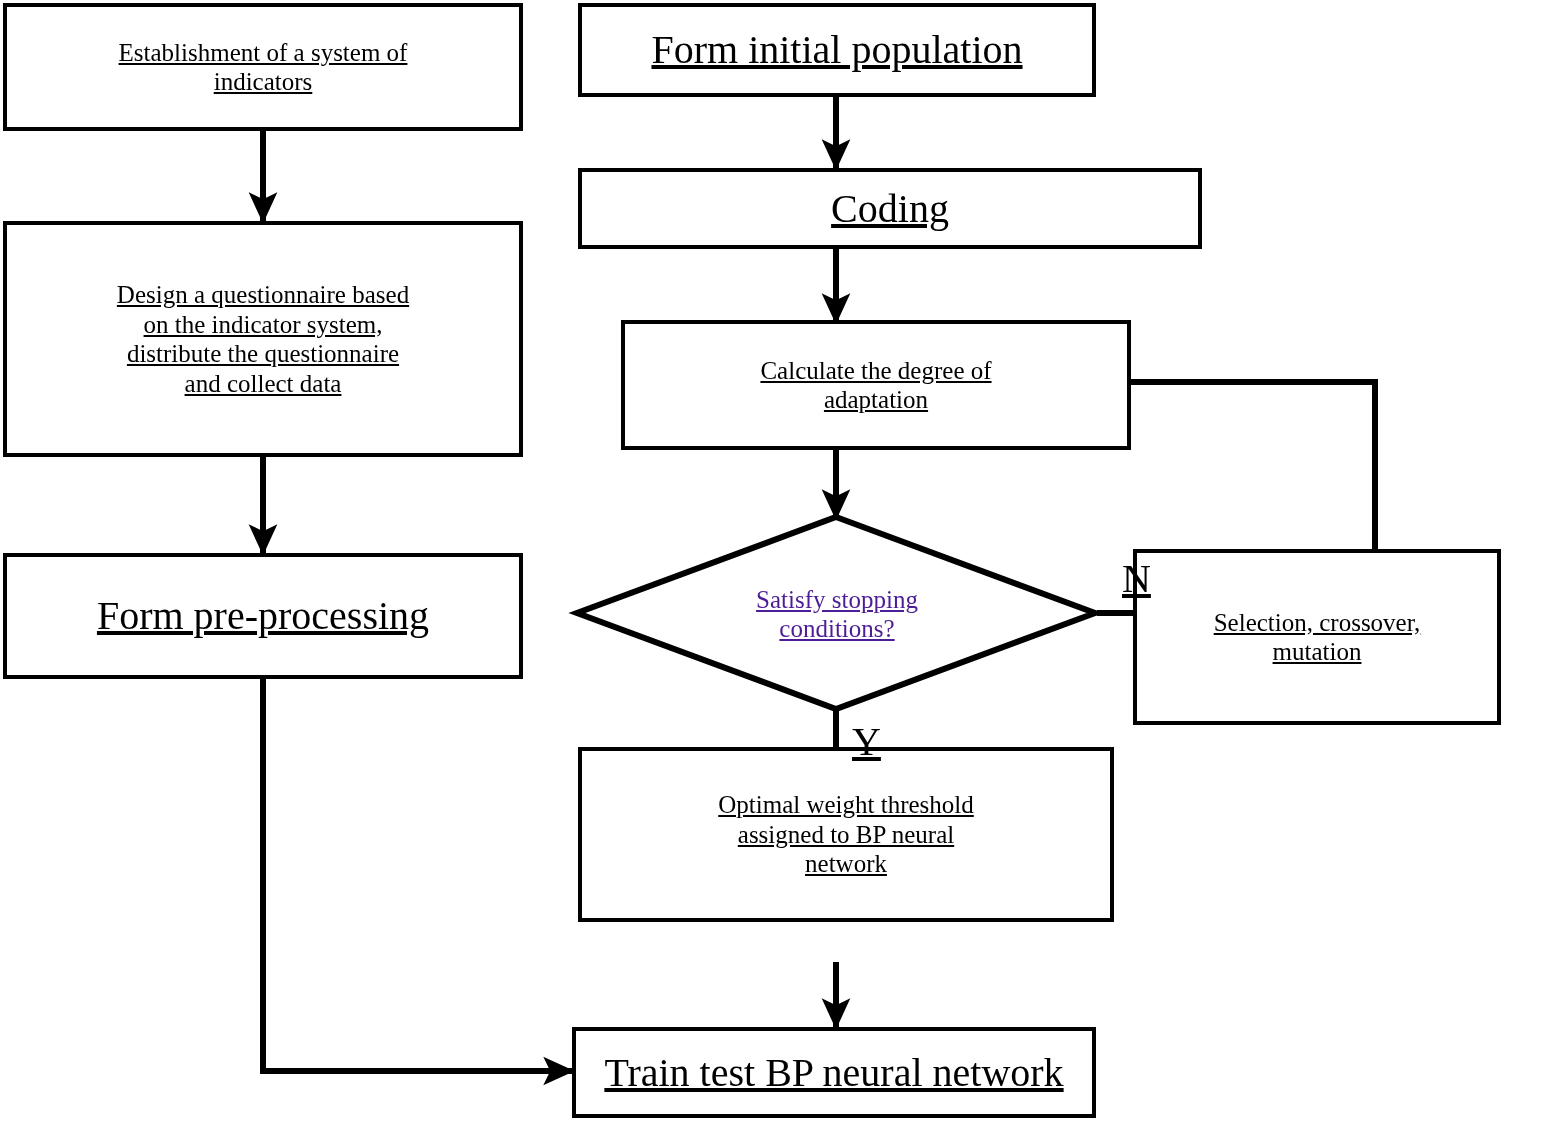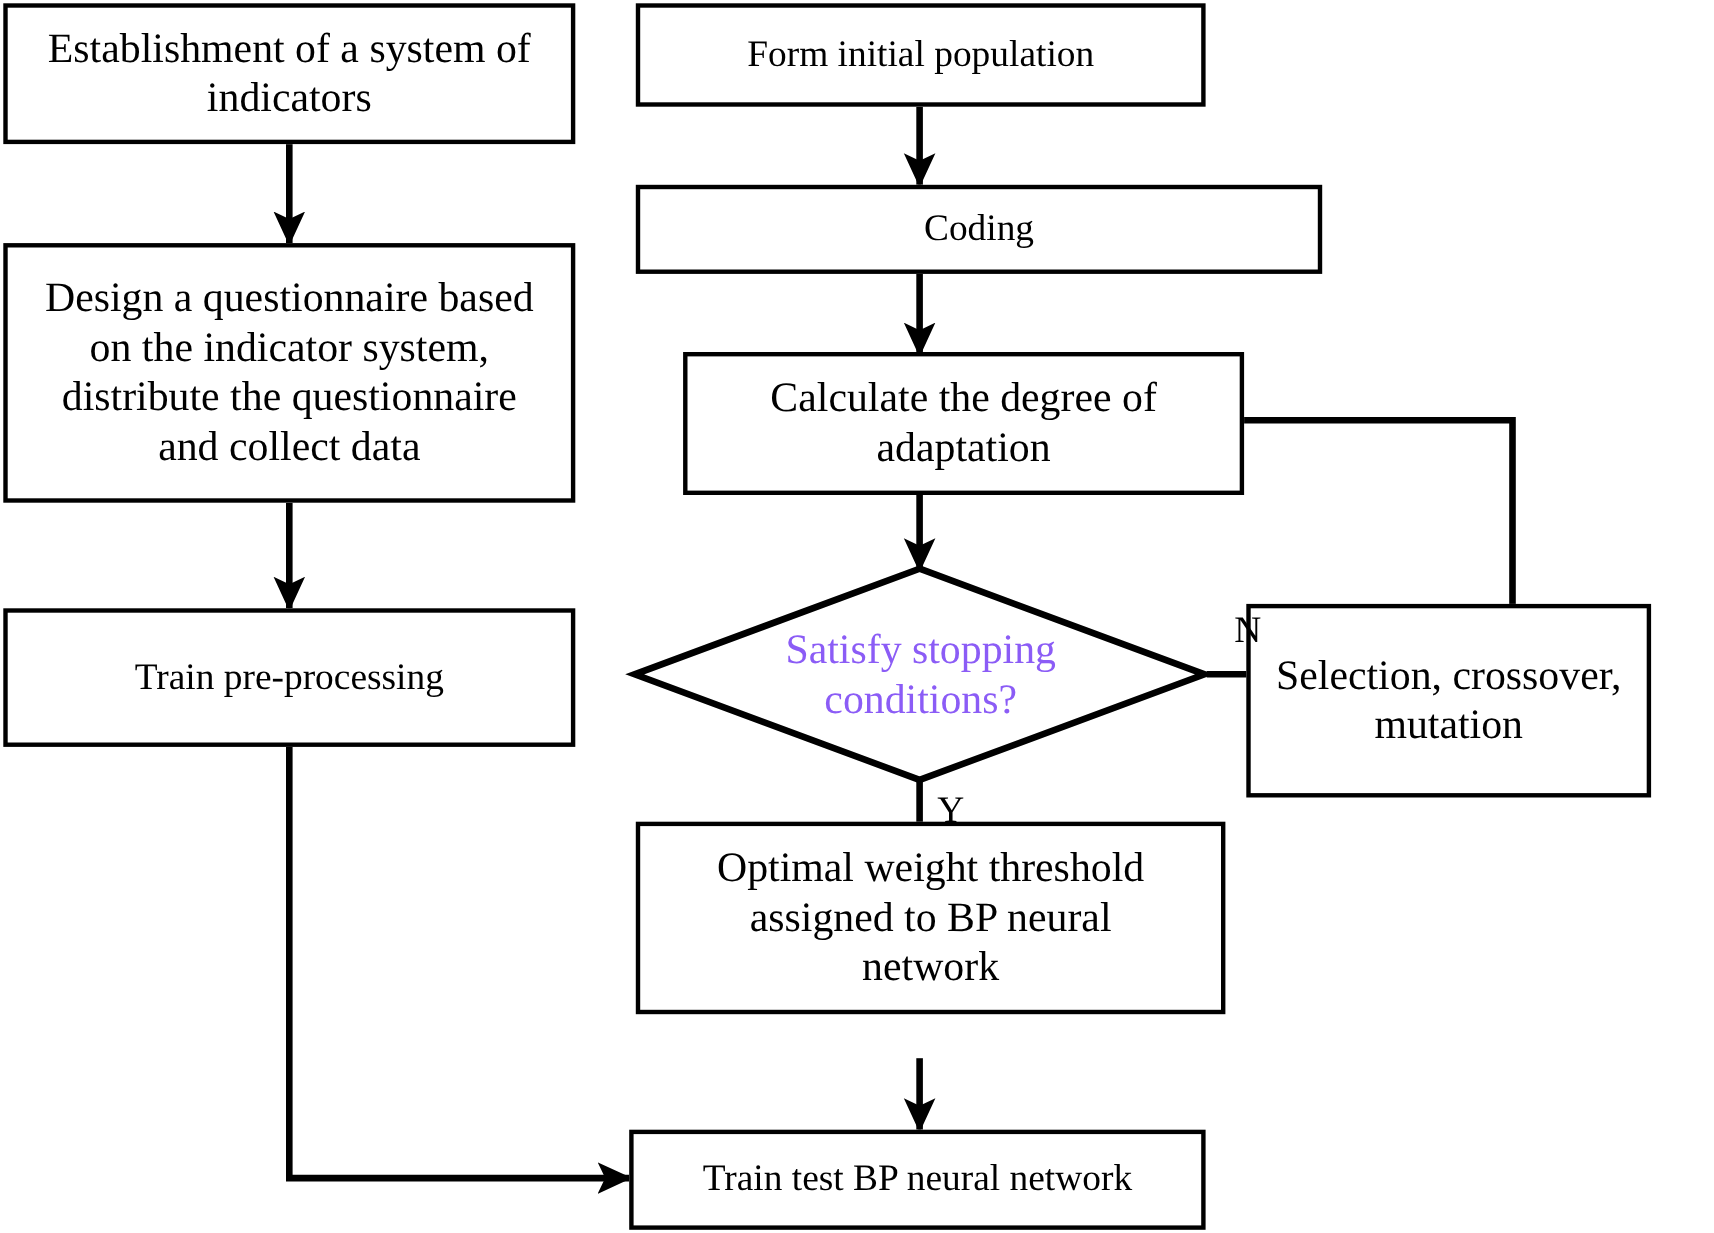--- a/index.html
+++ b/index.html
@@ -50,32 +50,32 @@
   .decision .dlabel {
     position: absolute;
     left: 0;
     top: 0;
     width: 100%;
     height: 100%;
     display: flex;
     align-items: center;
     justify-content: center;
     text-align: center;
-    color: #8b5cf6;
+    color: #4c1d95;
     line-height: 1.18;
     white-space: pre-line;
   }
   .edge-label {
     position: absolute;
     color: #000000;
     z-index: 3;
     white-space: pre;
   }
-  .fs-38 { font-size: 38px; }
-  .fs-40 { font-size: 34px; }
+  .fs-38 { font-size: 25px; text-decoration: underline; }
+  .fs-40 { font-size: 40px; text-decoration: underline; }
 </style>
 </head>
 <body>
 
 <div id="canvas">
 
   <svg id="wires" viewBox="0 0 1558 1121" xmlns="http://www.w3.org/2000/svg">
     <defs>
       <marker id="arrow" viewBox="0 0 10 10" refX="9.2" refY="5" markerWidth="5.2" markerHeight="5.2" orient="auto-start-reverse">
         <path d="M 0 0.4 L 10 5 L 0 9.6 L 2.2 5 Z" fill="#000000"></path>
@@ -111,21 +111,21 @@
   </div>
 
   <div class="node fs-38" style="left:3px; top:221px; width:520px; height:236px;justify-content:center;">
     <span class="label">Design a questionnaire based
 on the indicator system,
 distribute the questionnaire
 and collect data</span>
   </div>
 
   <div class="node fs-40" style="left:3px; top:553px; width:520px; height:126px;">
-    <span class="label">Train pre-processing</span>
+    <span class="label">Form pre-processing</span>
   </div>
 
   <div class="node fs-40" style="left:578px; top:3px; width:518px; height:94px;">
     <span class="label">Form initial population</span>
   </div>
 
   <div class="node fs-40" style="left:578px; top:168px; width:624px; height:81px;">
     <span class="label">Coding</span>
   </div>
 

